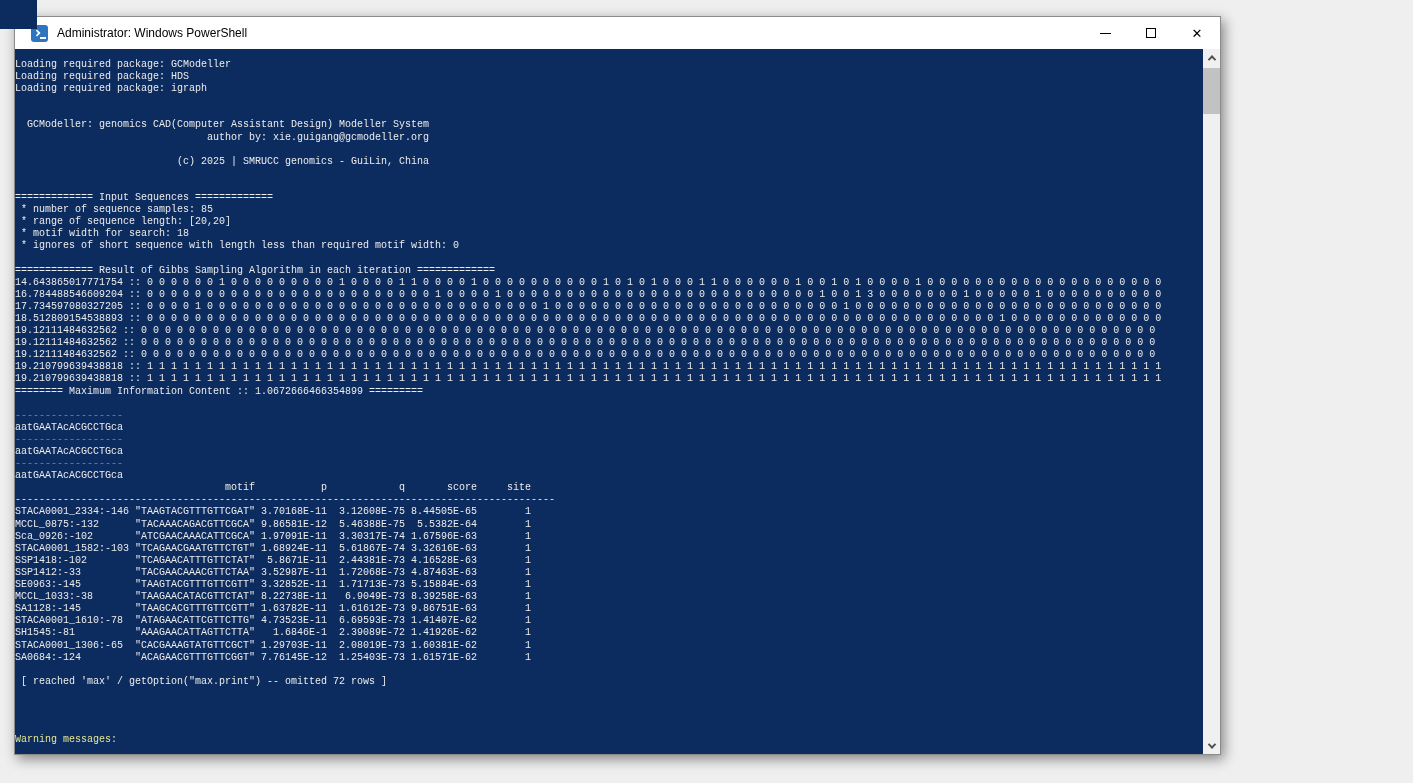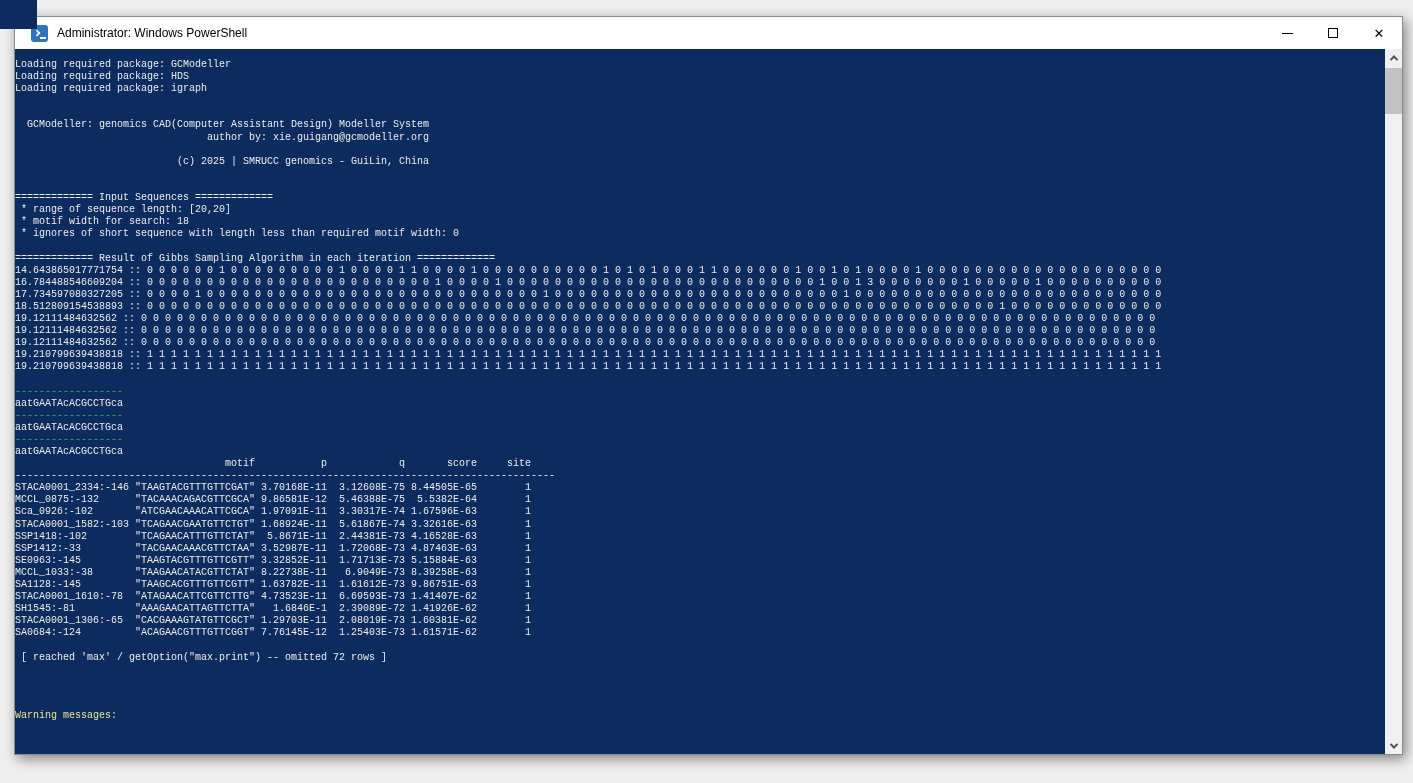--- a/index.html
+++ b/index.html
@@ -5,21 +5,21 @@
   * { margin:0; padding:0; box-sizing:border-box; }
   html,body { width:1413px; height:783px; overflow:hidden; }
   body { background:#efefef; font-family:"Liberation Sans", sans-serif; }
 
   .corner-fragment{
     position:absolute; left:0; top:0; width:37px; height:29px;
     background:var(--console-bg,#0c2b5e); z-index:30;
   }
 
   .window{
-    position:absolute; left:14px; top:16px; width:1389px; height:739px;
+    position:absolute; left:14px; top:16px; width:1207px; height:739px;
     background:var(--console-bg,#0c2b5e);
     border:1px solid #8b8b8b;
     box-shadow:3px 4px 12px rgba(0,0,0,.45);
     z-index:10;
   }
 
   
   .titlebar{
     position:absolute; left:0; top:0; right:0; height:32px;
     background:var(--titlebar-bg,#ffffff);
@@ -113,34 +113,36 @@
           <div class="line">Loading required package: igraph</div>
           <div class="line"></div>
           <div class="line"></div>
           <div class="line">  GCModeller: genomics CAD(Computer Assistant Design) Modeller System</div>
           <div class="line">                                author by: xie.guigang@gcmodeller.org</div>
           <div class="line"></div>
           <div class="line">                           (c) 2025 | SMRUCC genomics - GuiLin, China</div>
           <div class="line"></div>
           <div class="line"></div>
           <div class="line">============= Input Sequences =============</div>
+          <div class="line"> * number of sequence samples: 85</div>
           <div class="line"> * range of sequence length: [20,20]</div>
           <div class="line"> * motif width for search: 18</div>
           <div class="line"> * ignores of short sequence with length less than required motif width: 0</div>
           <div class="line"></div>
           <div class="line">============= Result of Gibbs Sampling Algorithm in each iteration =============</div>
           <div class="line">14.643865017771754 :: 0 0 0 0 0 0 1 0 0 0 0 0 0 0 0 0 1 0 0 0 0 1 1 0 0 0 0 1 0 0 0 0 0 0 0 0 0 0 1 0 1 0 1 0 0 0 1 1 0 0 0 0 0 0 1 0 0 1 0 1 0 0 0 0 1 0 0 0 0 0 0 0 0 0 0 0 0 0 0 0 0 0 0 0 0</div>
           <div class="line">16.784488546609204 :: 0 0 0 0 0 0 0 0 0 0 0 0 0 0 0 0 0 0 0 0 0 0 0 0 1 0 0 0 0 1 0 0 0 0 0 0 0 0 0 0 0 0 0 0 0 0 0 0 0 0 0 0 0 0 0 0 1 0 0 1 3 0 0 0 0 0 0 0 1 0 0 0 0 0 1 0 0 0 0 0 0 0 0 0 0</div>
           <div class="line">17.734597080327205 :: 0 0 0 0 1 0 0 0 0 0 0 0 0 0 0 0 0 0 0 0 0 0 0 0 0 0 0 0 0 0 0 0 0 1 0 0 0 0 0 0 0 0 0 0 0 0 0 0 0 0 0 0 0 0 0 0 0 0 1 0 0 0 0 0 0 0 0 0 0 0 0 0 0 0 0 0 0 0 0 0 0 0 0 0 0</div>
           <div class="line">18.512809154538893 :: 0 0 0 0 0 0 0 0 0 0 0 0 0 0 0 0 0 0 0 0 0 0 0 0 0 0 0 0 0 0 0 0 0 0 0 0 0 0 0 0 0 0 0 0 0 0 0 0 0 0 0 0 0 0 0 0 0 0 0 0 0 0 0 0 0 0 0 0 0 0 0 1 0 0 0 0 0 0 0 0 0 0 0 0 0</div>
           <div class="line">19.12111484632562 :: 0 0 0 0 0 0 0 0 0 0 0 0 0 0 0 0 0 0 0 0 0 0 0 0 0 0 0 0 0 0 0 0 0 0 0 0 0 0 0 0 0 0 0 0 0 0 0 0 0 0 0 0 0 0 0 0 0 0 0 0 0 0 0 0 0 0 0 0 0 0 0 0 0 0 0 0 0 0 0 0 0 0 0 0 0</div>
           <div class="line">19.12111484632562 :: 0 0 0 0 0 0 0 0 0 0 0 0 0 0 0 0 0 0 0 0 0 0 0 0 0 0 0 0 0 0 0 0 0 0 0 0 0 0 0 0 0 0 0 0 0 0 0 0 0 0 0 0 0 0 0 0 0 0 0 0 0 0 0 0 0 0 0 0 0 0 0 0 0 0 0 0 0 0 0 0 0 0 0 0 0</div>
           <div class="line">19.12111484632562 :: 0 0 0 0 0 0 0 0 0 0 0 0 0 0 0 0 0 0 0 0 0 0 0 0 0 0 0 0 0 0 0 0 0 0 0 0 0 0 0 0 0 0 0 0 0 0 0 0 0 0 0 0 0 0 0 0 0 0 0 0 0 0 0 0 0 0 0 0 0 0 0 0 0 0 0 0 0 0 0 0 0 0 0 0 0</div>
           <div class="line">19.210799639438818 :: 1 1 1 1 1 1 1 1 1 1 1 1 1 1 1 1 1 1 1 1 1 1 1 1 1 1 1 1 1 1 1 1 1 1 1 1 1 1 1 1 1 1 1 1 1 1 1 1 1 1 1 1 1 1 1 1 1 1 1 1 1 1 1 1 1 1 1 1 1 1 1 1 1 1 1 1 1 1 1 1 1 1 1 1 1</div>
           <div class="line">19.210799639438818 :: 1 1 1 1 1 1 1 1 1 1 1 1 1 1 1 1 1 1 1 1 1 1 1 1 1 1 1 1 1 1 1 1 1 1 1 1 1 1 1 1 1 1 1 1 1 1 1 1 1 1 1 1 1 1 1 1 1 1 1 1 1 1 1 1 1 1 1 1 1 1 1 1 1 1 1 1 1 1 1 1 1 1 1 1 1</div>
+          <div class="line">======== Maximum Information Content :: 1.0672666466354899 =========</div>
           <div class="line"></div>
           <div class="line green">------------------</div>
           <div class="line">aatGAATAcACGCCTGca</div>
           <div class="line green">------------------</div>
           <div class="line">aatGAATAcACGCCTGca</div>
           <div class="line green">------------------</div>
           <div class="line">aatGAATAcACGCCTGca</div>
           <div class="line">                                   motif           p            q       score     site</div>
           <div class="line">------------------------------------------------------------------------------------------</div>
           <div class="line">STACA0001_2334:-146 "TAAGTACGTTTGTTCGAT" 3.70168E-11  3.12608E-75 8.44505E-65        1</div>

